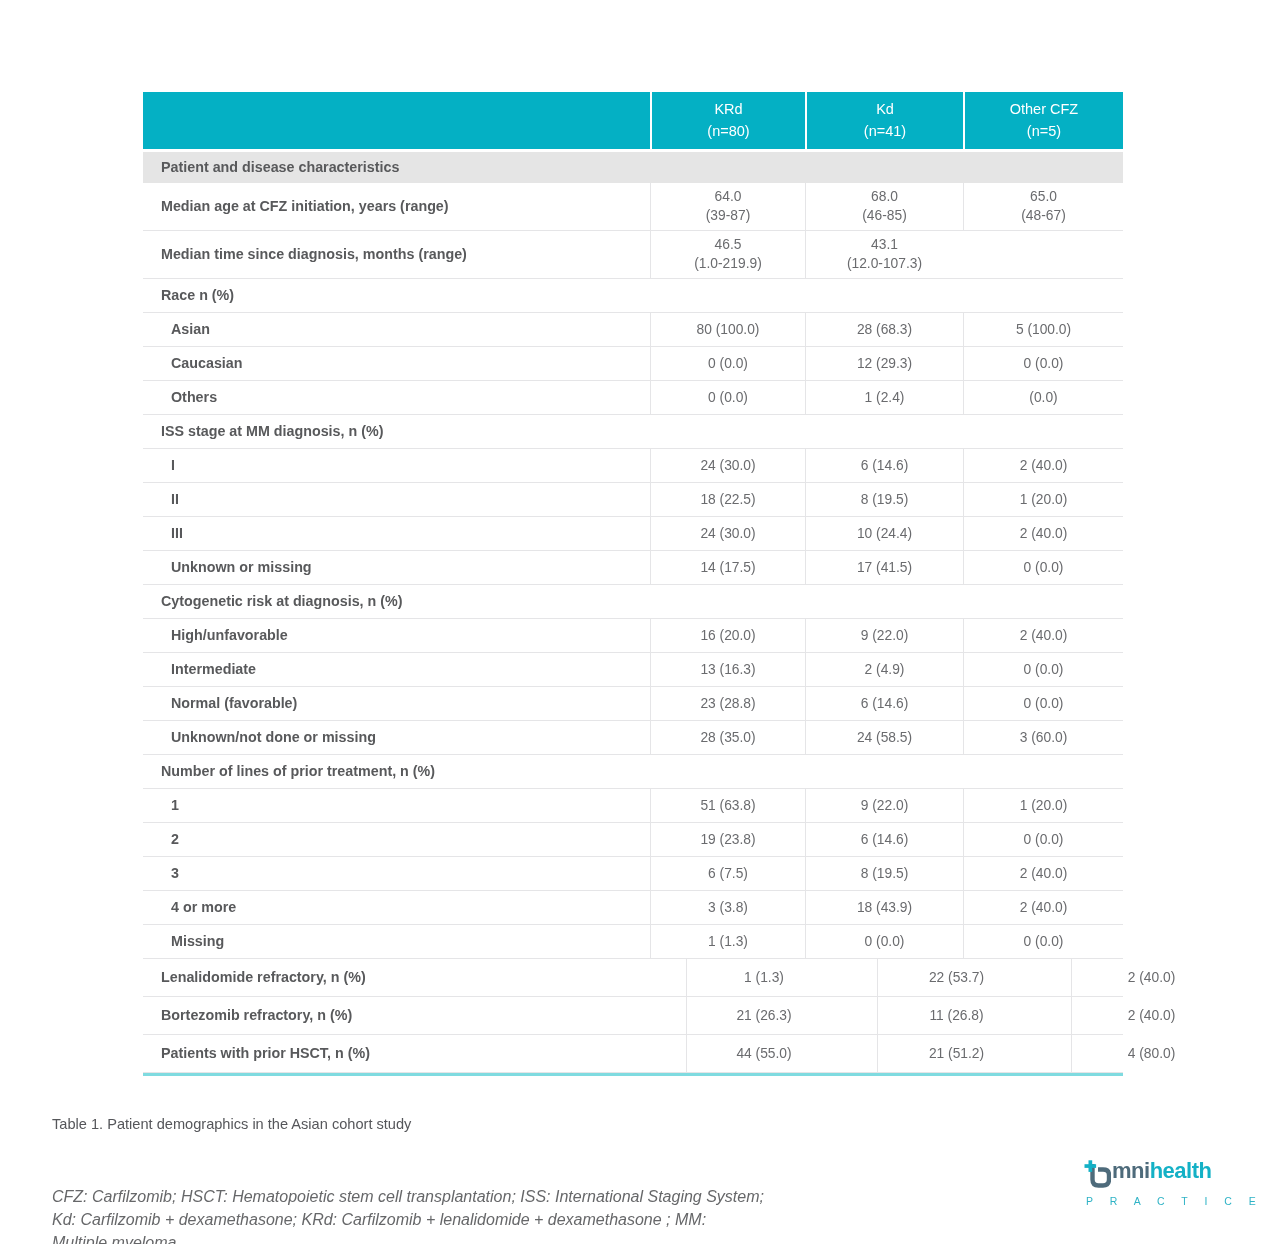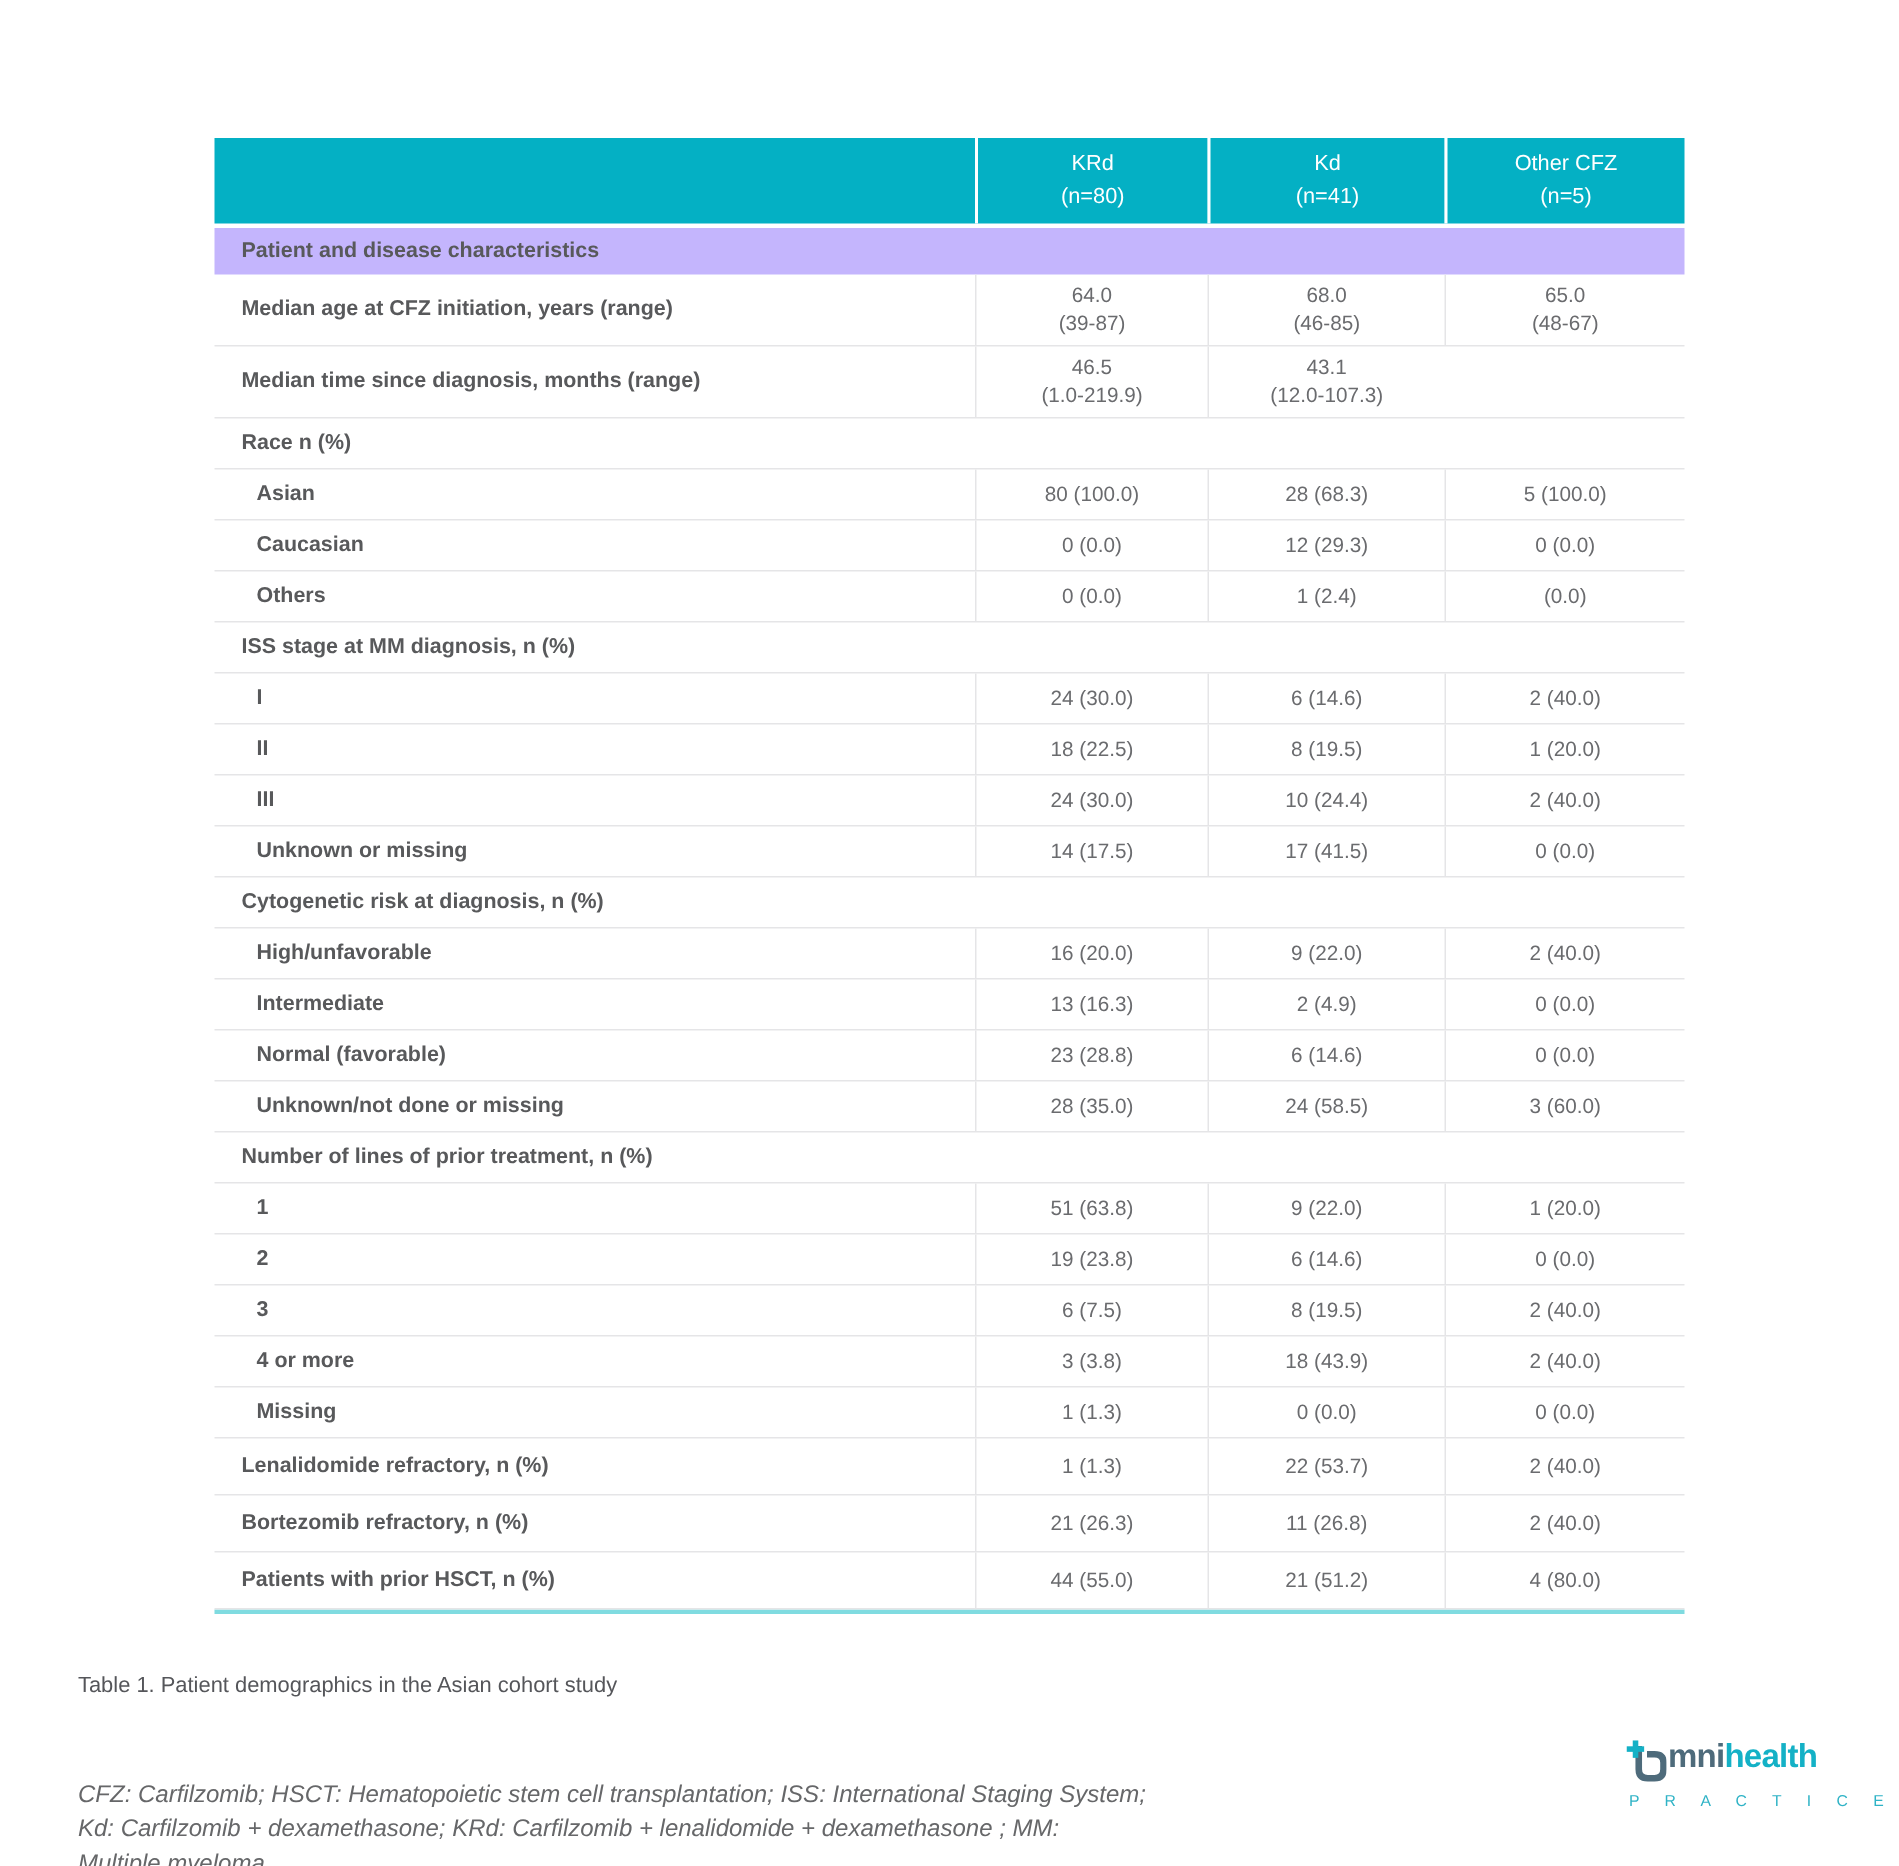--- a/index.html
+++ b/index.html
@@ -31,27 +31,27 @@
     min-height: 51px;
   }
   .thead .hcell + .hcell { border-left: 2px solid #ffffff; }
 
   .row {
     border-bottom: 1px solid #e5e5e7;
     align-items: stretch;
     min-height: 34px;
   }
   .row.band {
-    background: #c4b5fd;
+    background: #e5e5e5;
     border-bottom: none;
     margin-top: 3px;
     min-height: 31px;
   }
   .row.two  { min-height: 43px; }
-  .row.tall { min-height: 38px; }
+  .row.tall { min-height: 38px; gap: 36px; }
 
   .cell-label {
     grid-column: 1 / 2;
     display: flex; align-items: center;
     padding-left: 18px;
     font-weight: bold;
     font-size: 14.3px;
     color: #58595b;
   }
   .row.section .cell-label, .row.band .cell-label { grid-column: 1 / -1; }

